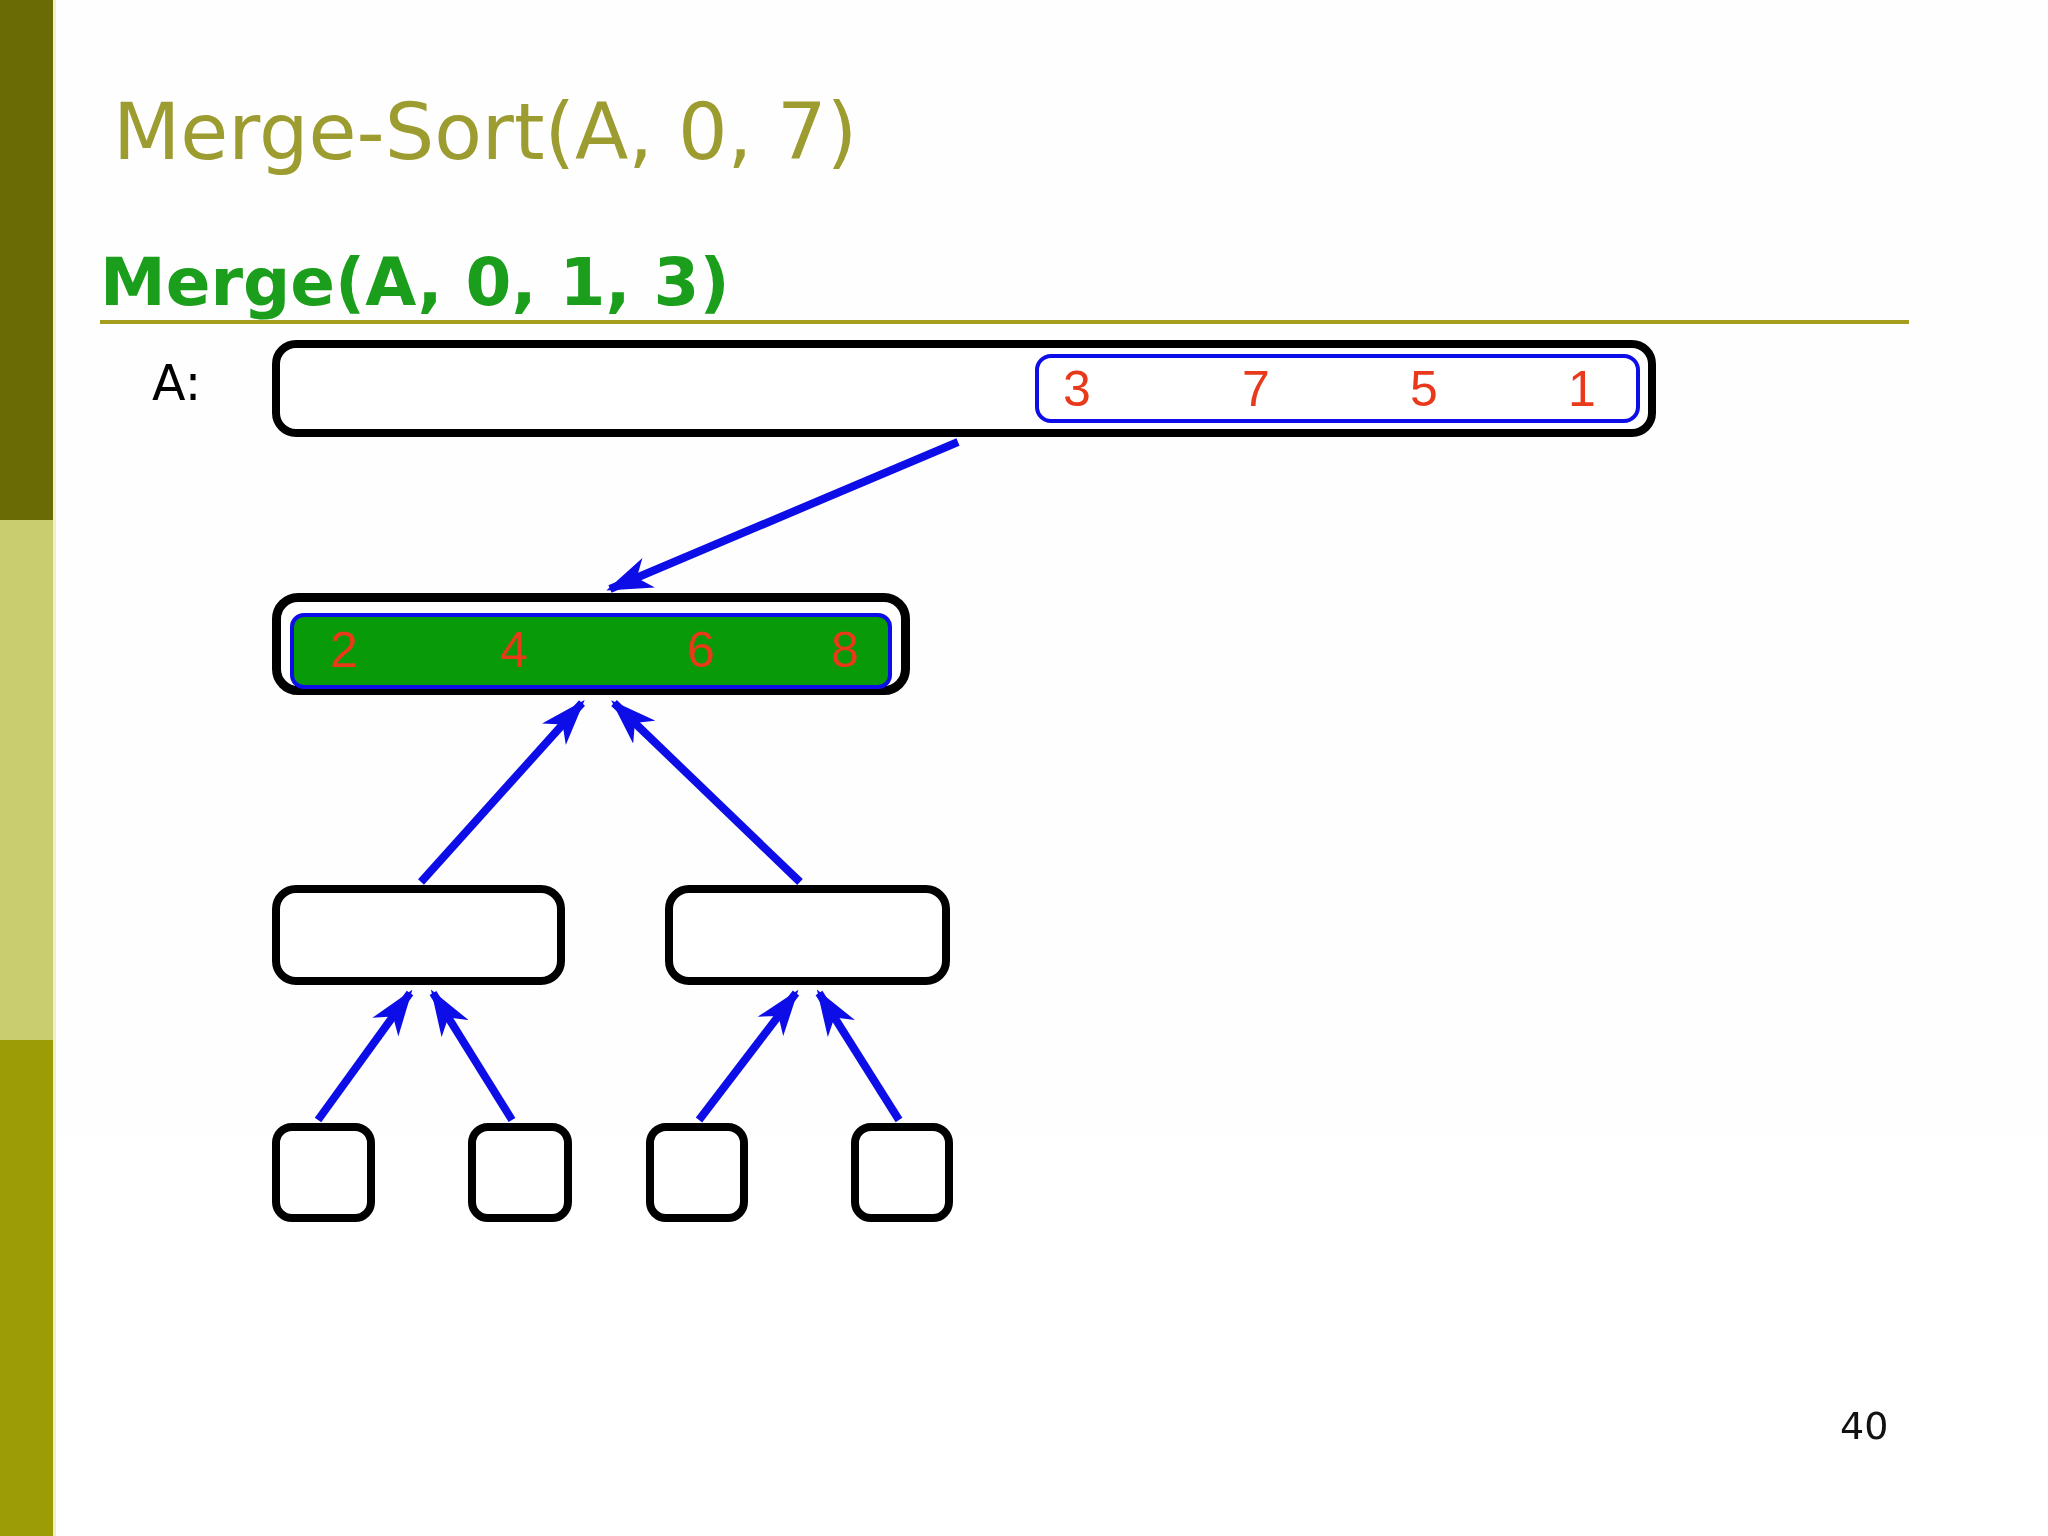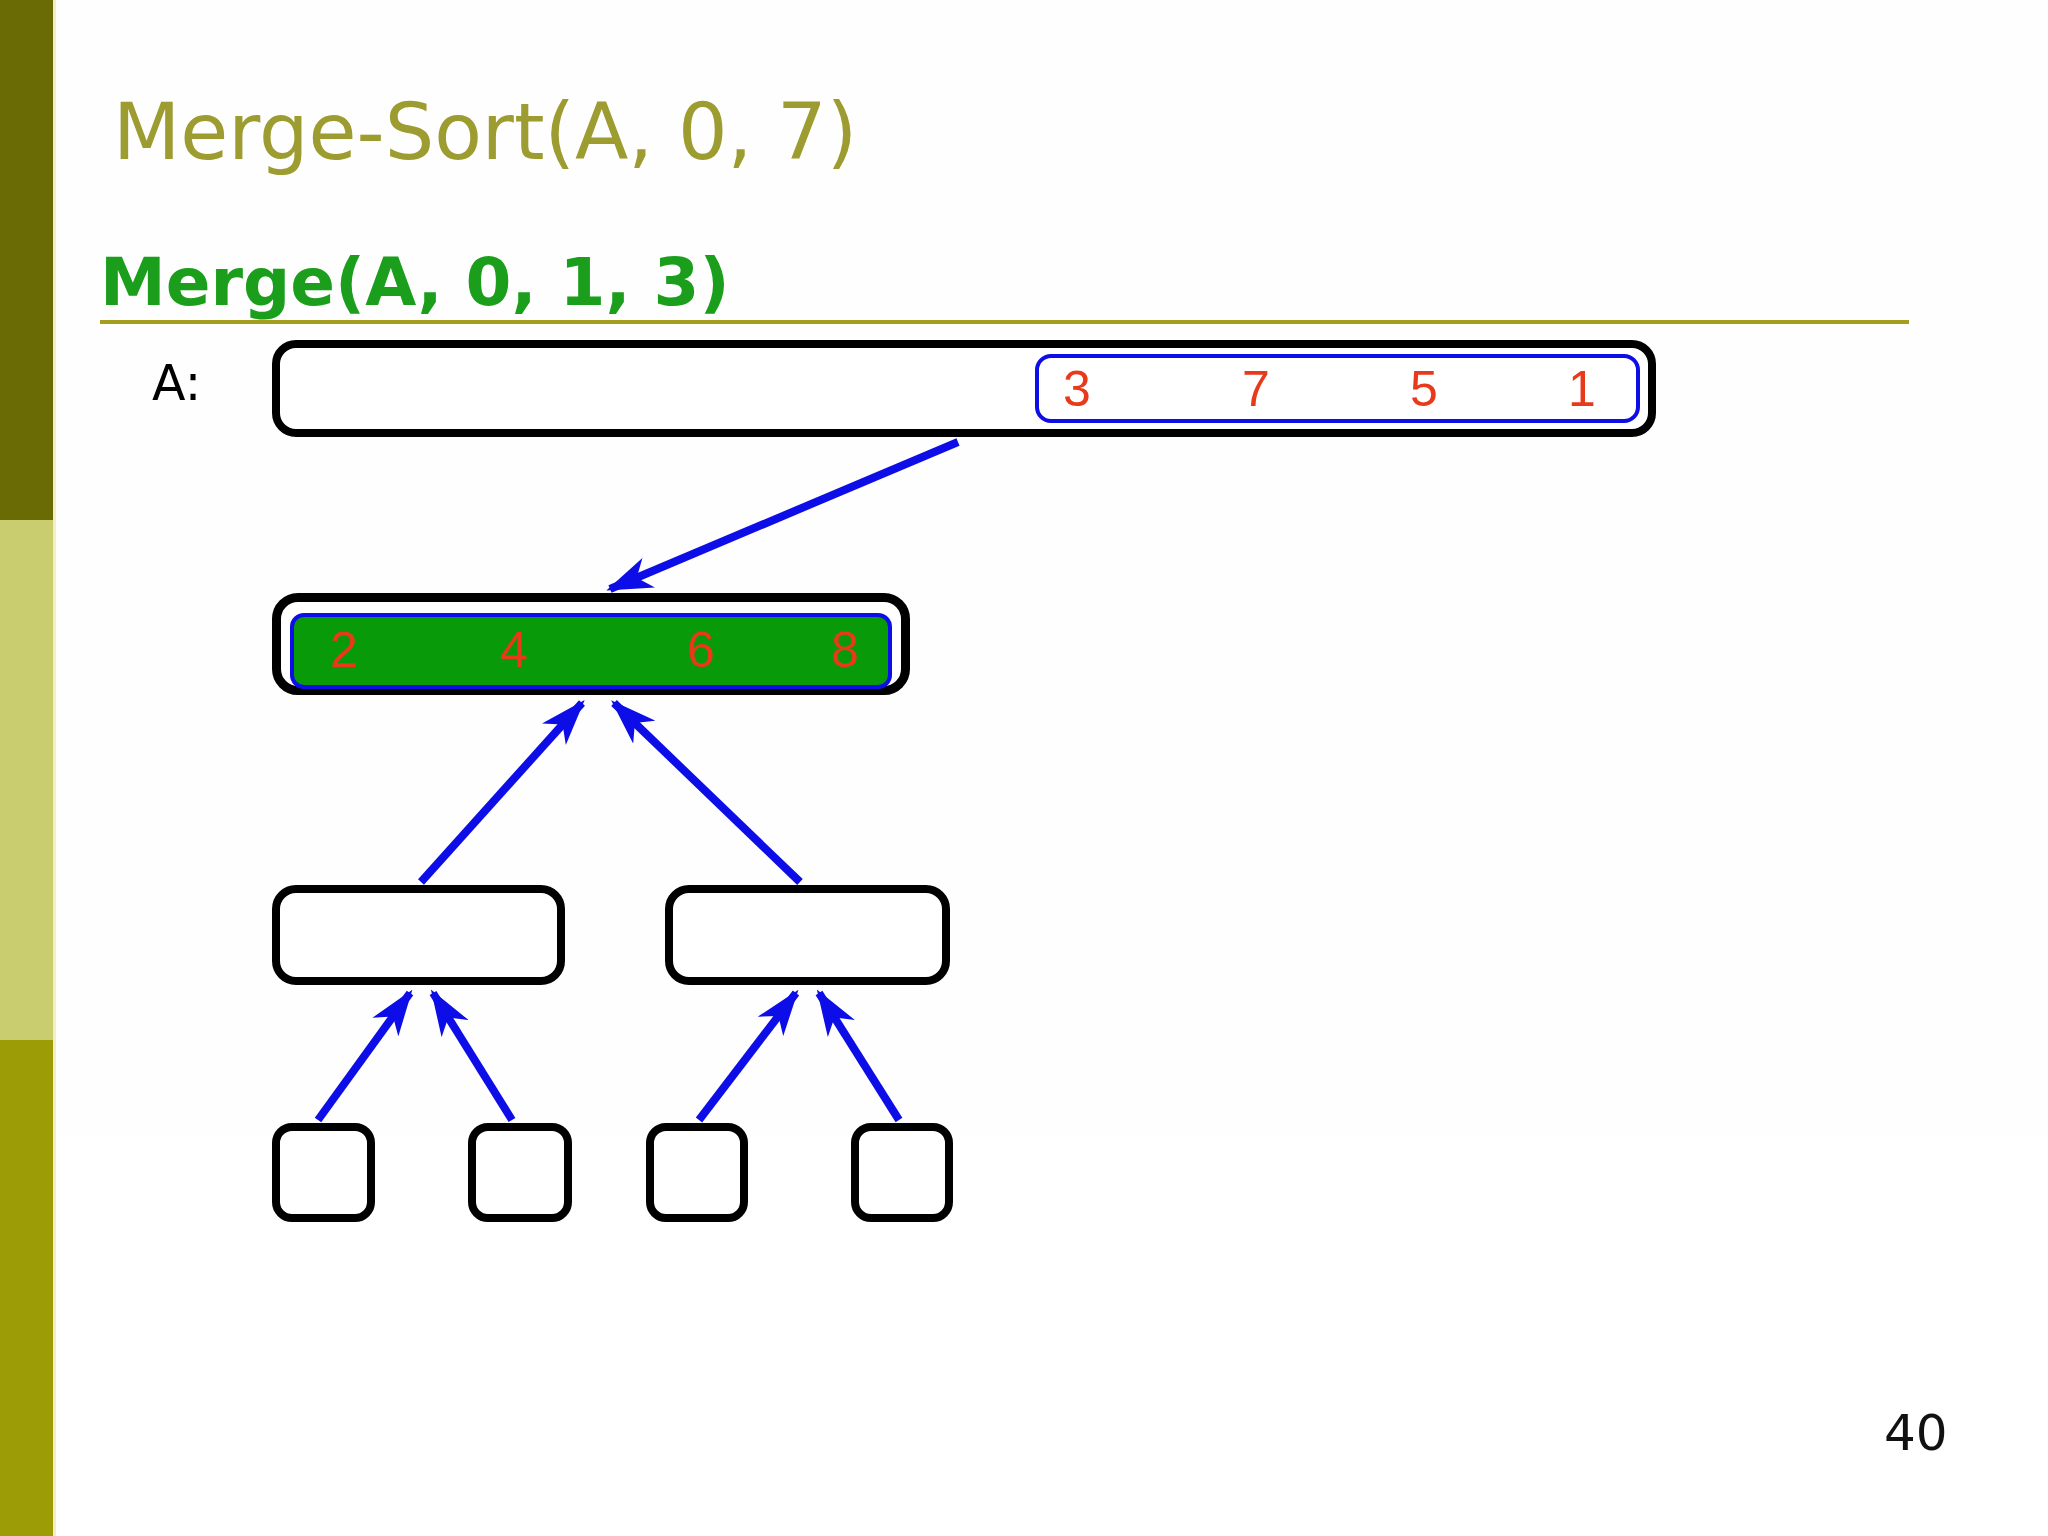--- a/index.html
+++ b/index.html
@@ -85,22 +85,22 @@
   .leaf2 { left: 468px; width: 104px; }
   .leaf3 { left: 646px; width: 102px; }
   .leaf4 { left: 851px; width: 102px; }
 
   
   svg.arrows { position: absolute; left: 0; top: 0; width: 2048px; height: 1536px; pointer-events: none; }
   svg.arrows line { stroke: var(--arrow-blue, #0D0DE8); stroke-width: 8; }
 
   
   .page-number {
-    position: absolute; left: 1884px; top: 1404px;
-    font-size: 50px; color: #111; font-weight: 400;
+    position: absolute; left: 1840px; top: 1404px;
+    font-size: 38px; color: #111; font-weight: 400;
   }
 </style>
 </head>
 <body>
 
 <div class="slide">
 
   <div class="sidebar">
     <div class="seg top"></div>
     <div class="seg middle"></div>

